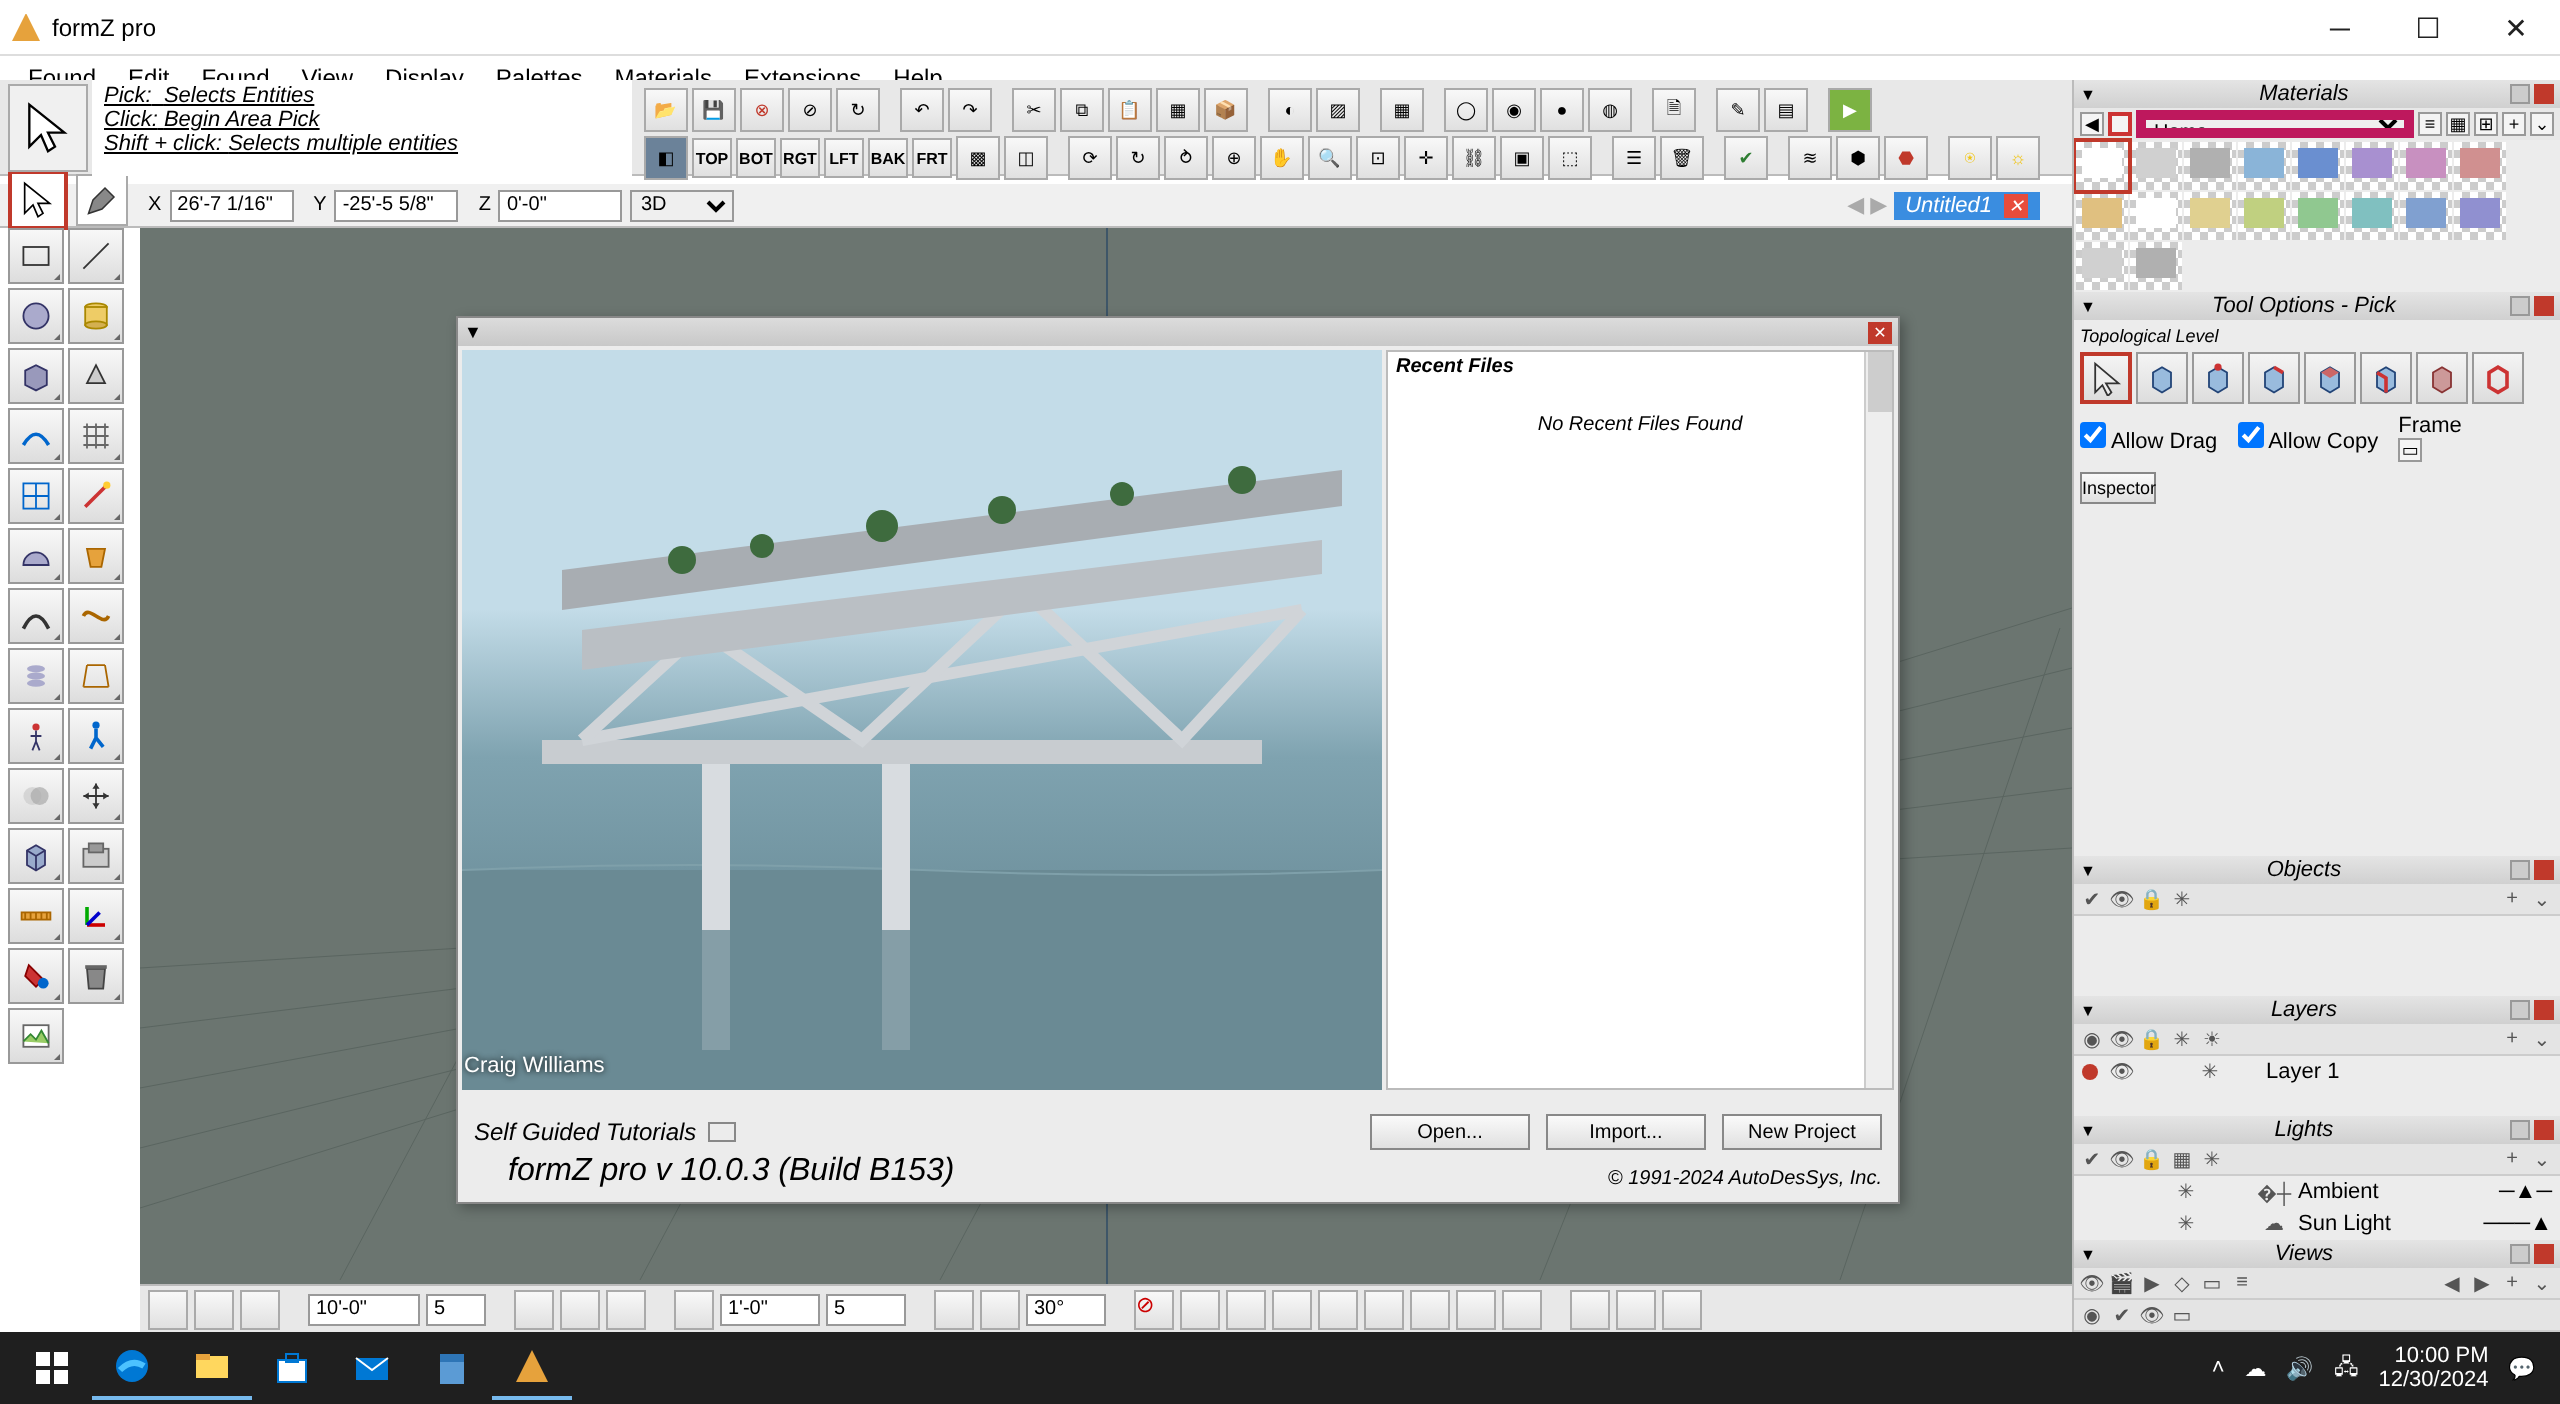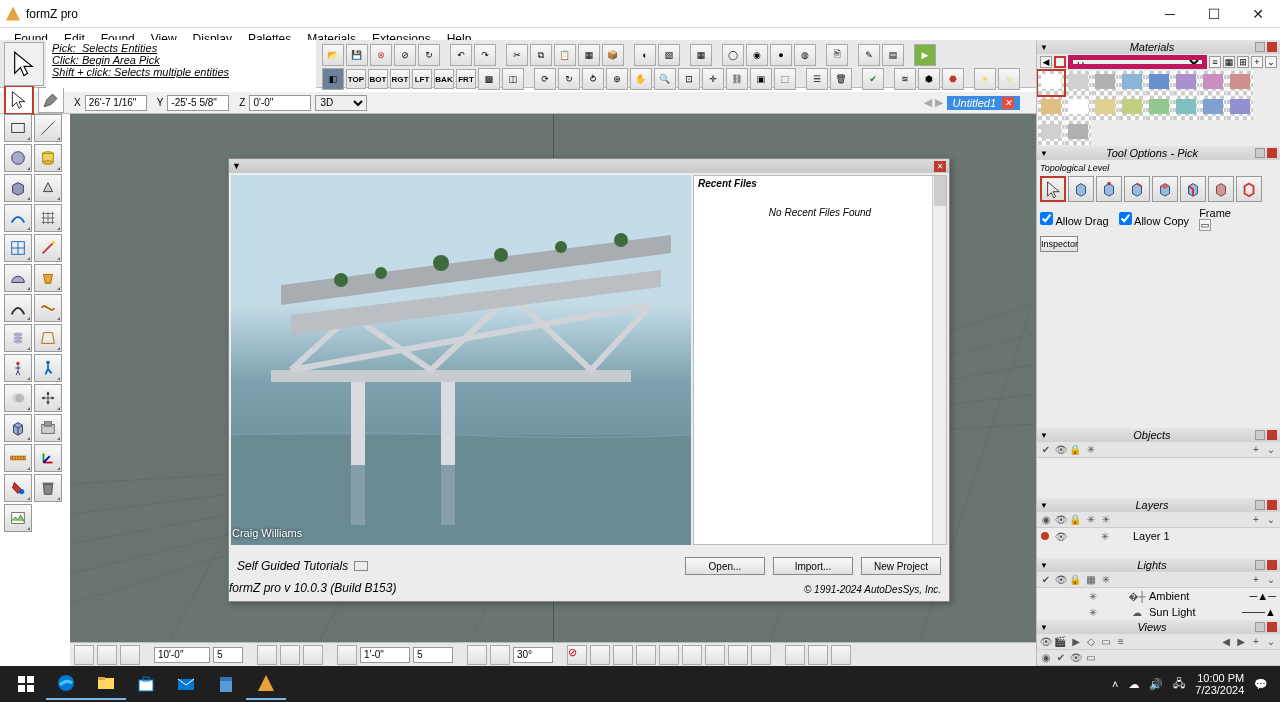--- a/index.html
+++ b/index.html
@@ -54,21 +54,21 @@
 .recent { flex:1; background:#fff; border:1px solid #bbb; height:370px; position:relative; }
 .recent-h { font-size:10px; font-style:italic; font-weight:bold; padding:2px 4px; }
 .recent-empty { text-align:center; font-size:10px; font-style:italic; margin-top:16px; }
 .recent-sb { position:absolute; right:0; top:0; bottom:0; width:14px; background:#eee; border-left:1px solid #ccc; }
 .recent-sb-thumb{ position:absolute; top:0; width:12px; height:30px; background:#cdcdcd; left:1px; }
 .dlg-foot { position:absolute; bottom:26px; left:8px; right:8px; display:flex; align-items:center; }
 .sgt { font-size:12px; font-style: italic; }
 .sgt-ico { display:inline-block; width:14px; height:10px; border:1px solid #888; margin-left:6px; }
 .dlg-buttons { margin-left:auto; display:flex; gap:8px; }
 .dlg-btn { width:80px; height:18px; border:1px solid #888; background:linear-gradient(#fafafa,#e0e0e0); font-size:10px; }
-.dlg-ver { position:absolute; bottom:6px; left:0; font-size:12px; font-style: italic; }
+.dlg-ver { position:absolute; bottom:6px; left:25px; font-size:16px; font-style: italic; }
 .dlg-cpy { position:absolute; bottom:6px; right:8px; font-size:10px; font-style: italic; }
 
 .bottombar { position:absolute; left:70px; right:244px; bottom:36px; height:24px; background:#e8e8e8; border-top:1px solid #bbb; display:flex; align-items:center; gap:3px; padding:0 4px; }
 .bb-btn { width:20px; height:20px; border:1px solid #aaa; background:linear-gradient(#f8f8f8,#e0e0e0); }
 .bb-in { width:56px; height:16px; border:1px solid #999; font-size:10px; padding:0 3px; }
 
 .right-col { position:absolute; top:40px; right:0; width:244px; bottom:36px; background:#ececec; border-left:1px solid #bbb; overflow:hidden; display:flex; flex-direction:column; }
 .panel-h { height:14px; background:linear-gradient(#e4e4e4,#d0d0d0); display:flex; align-items:center; font-size:10px; font-style:italic; padding:0 3px; position:relative; }
 .panel-h .tri { font-size:8px; margin-right:3px; }
 .panel-h .t { flex:1; text-align:center; }
@@ -807,17 +807,17 @@
   <div class="tb-item active">
       <div style="width:16px;height:16px;background:#e6a23c;clip-path:polygon(0 100%,50% 0,100% 100%)"></div>
     </div>
   <div class="sys-tray">
     <span>˄</span>
     <span>☁</span>
     <span>🔊</span>
     <span>🖧</span>
     <div class="clock">
       <div>10:00 PM</div>
-      <div>7/23/2024</div>
+      <div>12/30/2024</div>
     </div>
     <span>💬</span>
   </div>
 </div>
 
 </body></html>

